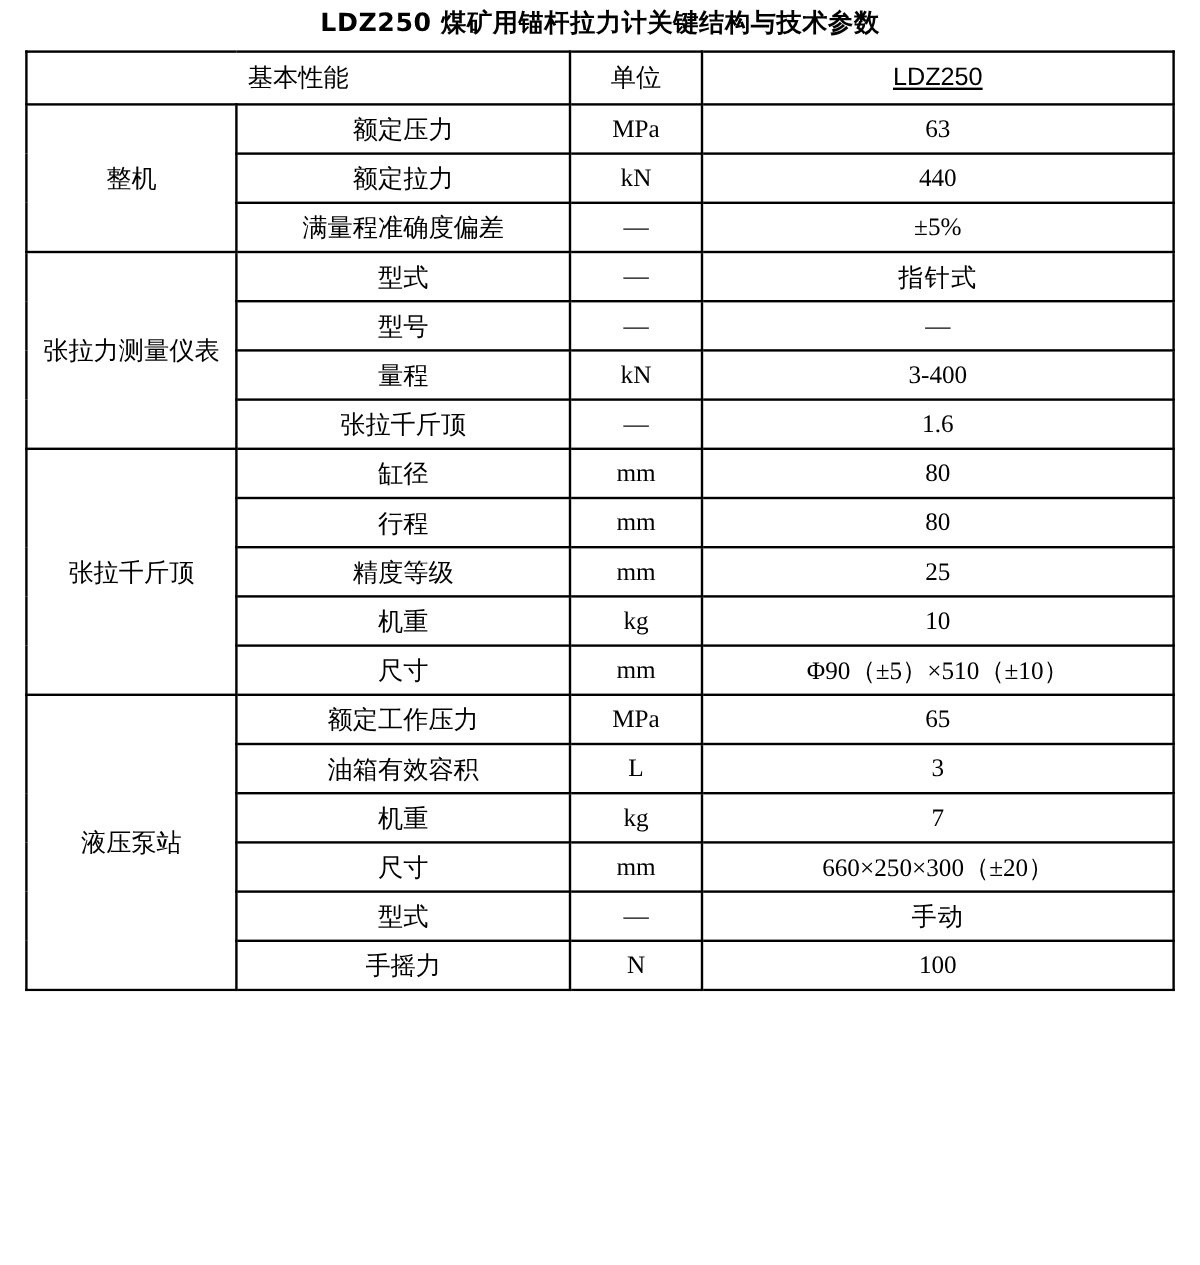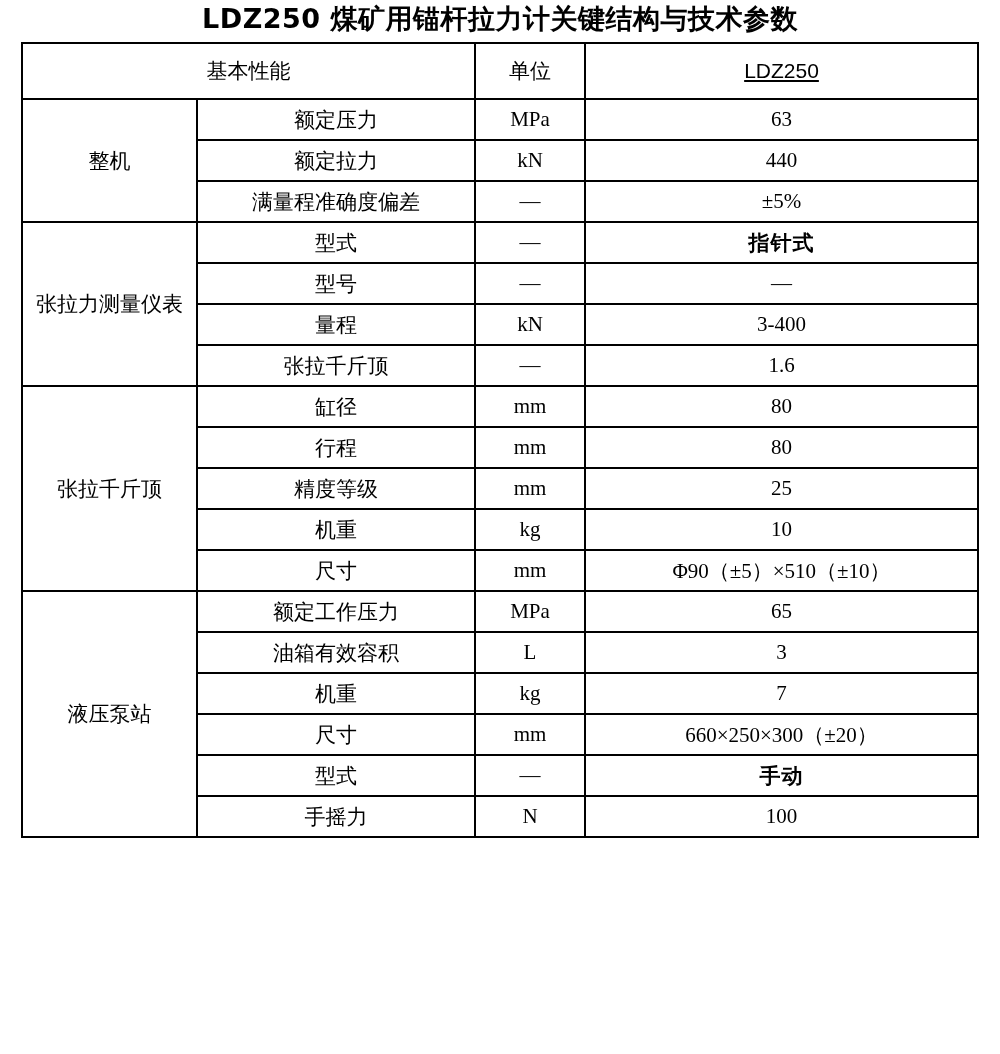--- a/index.html
+++ b/index.html
@@ -9,21 +9,21 @@
     color: #000000;
     font-family: "Liberation Serif", "DejaVu Serif", serif;
   }
   body { padding-top: 4px; }
 
   .doc-title {
     width: 1000px;
     text-align: center;
     font-family: "DejaVu Sans", "Liberation Sans", sans-serif;
     font-weight: bold;
-    font-size: 27px;
+    font-size: 21px;
     line-height: 30px;
     letter-spacing: 0.5px;
   }
 
   table.spec {
     margin: 8px auto 0 auto;
     width: 956px;
     border-collapse: collapse;
     table-layout: fixed;
   }
@@ -33,31 +33,31 @@
     vertical-align: middle;
     font-size: 21px;
     overflow: hidden;
     white-space: nowrap;
   }
   col.c-group { width: 175px; }
   col.c-param { width: 278px; }
   col.c-unit  { width: 110px; }
   col.c-value { width: 393px; }
 
-  tr.hdr td { height: 56px; text-align: center; }
+  tr.hdr td { height: 44px; text-align: center; }
   tr.row td { height: 41px; }
 
   
   .hei {
     font-family: "Liberation Sans", "DejaVu Sans", sans-serif;
     text-decoration: underline;
   }
   .hei-bold {
     font-family: "DejaVu Sans", "Liberation Sans", sans-serif;
-    font-weight: 700;
+    font-weight: 400;
     letter-spacing: 1px;
   }
 </style>
 </head>
 <body>
 
 <div class="doc-title">LDZ250 煤矿用锚杆拉力计关键结构与技术参数</div>
 
 <table class="spec">
   <colgroup>

